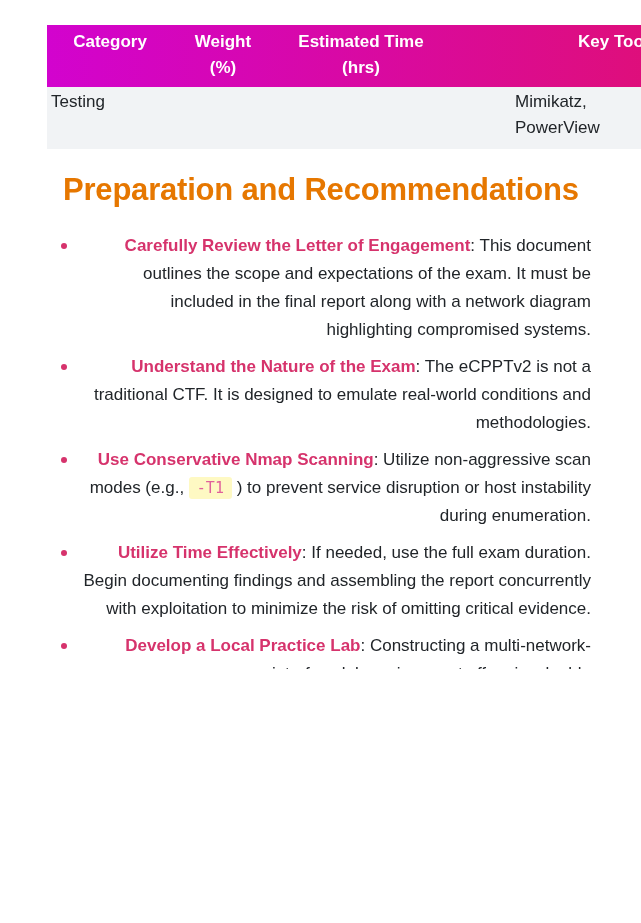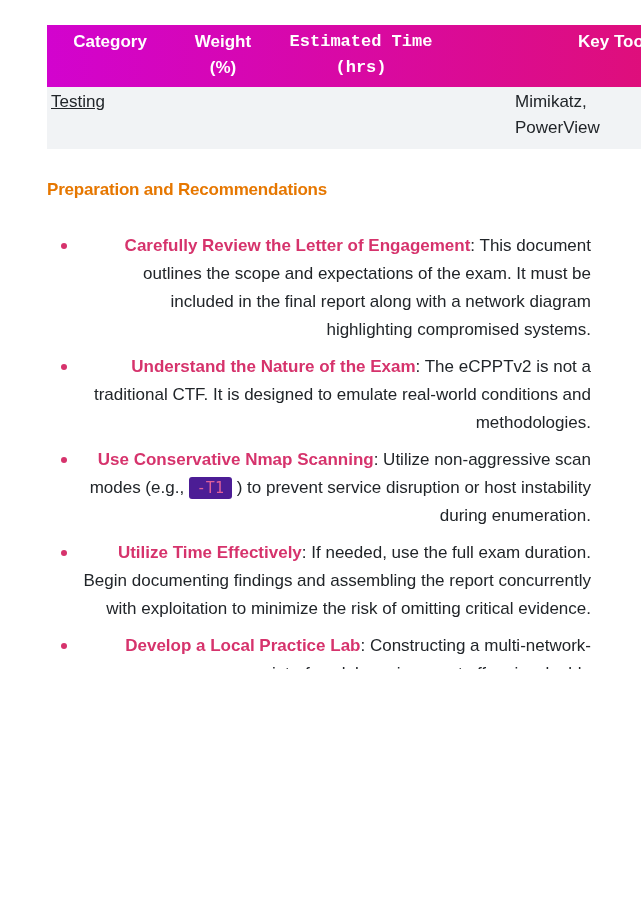--- a/index.html
+++ b/index.html
@@ -30,36 +30,35 @@
     background: linear-gradient(90deg, #d203ce 0%, #e01070 100%);
   }
   thead th {
     color: #ffffff;
     font-weight: 700;
     text-align: center;
     vertical-align: top;
     line-height: 26px;
     padding: 4px 8px 6px 8px;
   }
-  thead th:nth-child(3) { padding-right: 70px; font-family: Liberation Mono, monospace; } 
+  thead th:nth-child(3) { padding-right: 70px; } 
   tbody tr { background: #f1f3f5; }
   tbody td {
     vertical-align: top;
     text-align: left;
     line-height: 26px;
     padding: 2px 8px 8px 4px;
     color: #212529;
-    text-decoration: underline;
   }
   .tools-wrap { display: inline-block; max-width: 110px; }
 
   
   h2.section-heading {
-    margin: 26px 0 27px 0;
-    font-size: 17px;
+    margin: 26px 0 27px 16px;
+    font-size: 31px;
     line-height: 30px;
     font-weight: 700;
     color: #e67700;
     letter-spacing: -0.2px;
   }
 
   
   ul.reco-list {
     margin: 0;
     padding: 0 0 0 14px;
@@ -81,21 +80,21 @@
     width: 6px;
     height: 6px;
     border-radius: 50%;
     background: #d6336c;
   }
   .lead { color: #d6336c; font-weight: 700; }
   code.inline-code {
     font-family: "DejaVu Sans Mono", "Liberation Mono", monospace;
     font-size: 15px;
     color: #e0609b;
-    background: #4c1d95;
+    background: #fef9c3;
     padding: 2px 8px;
     border-radius: 3px;
   }
   code.inline-code:empty { display: none; }
 </style>
 </head>
 <body>
 
 <div class="page">
 

